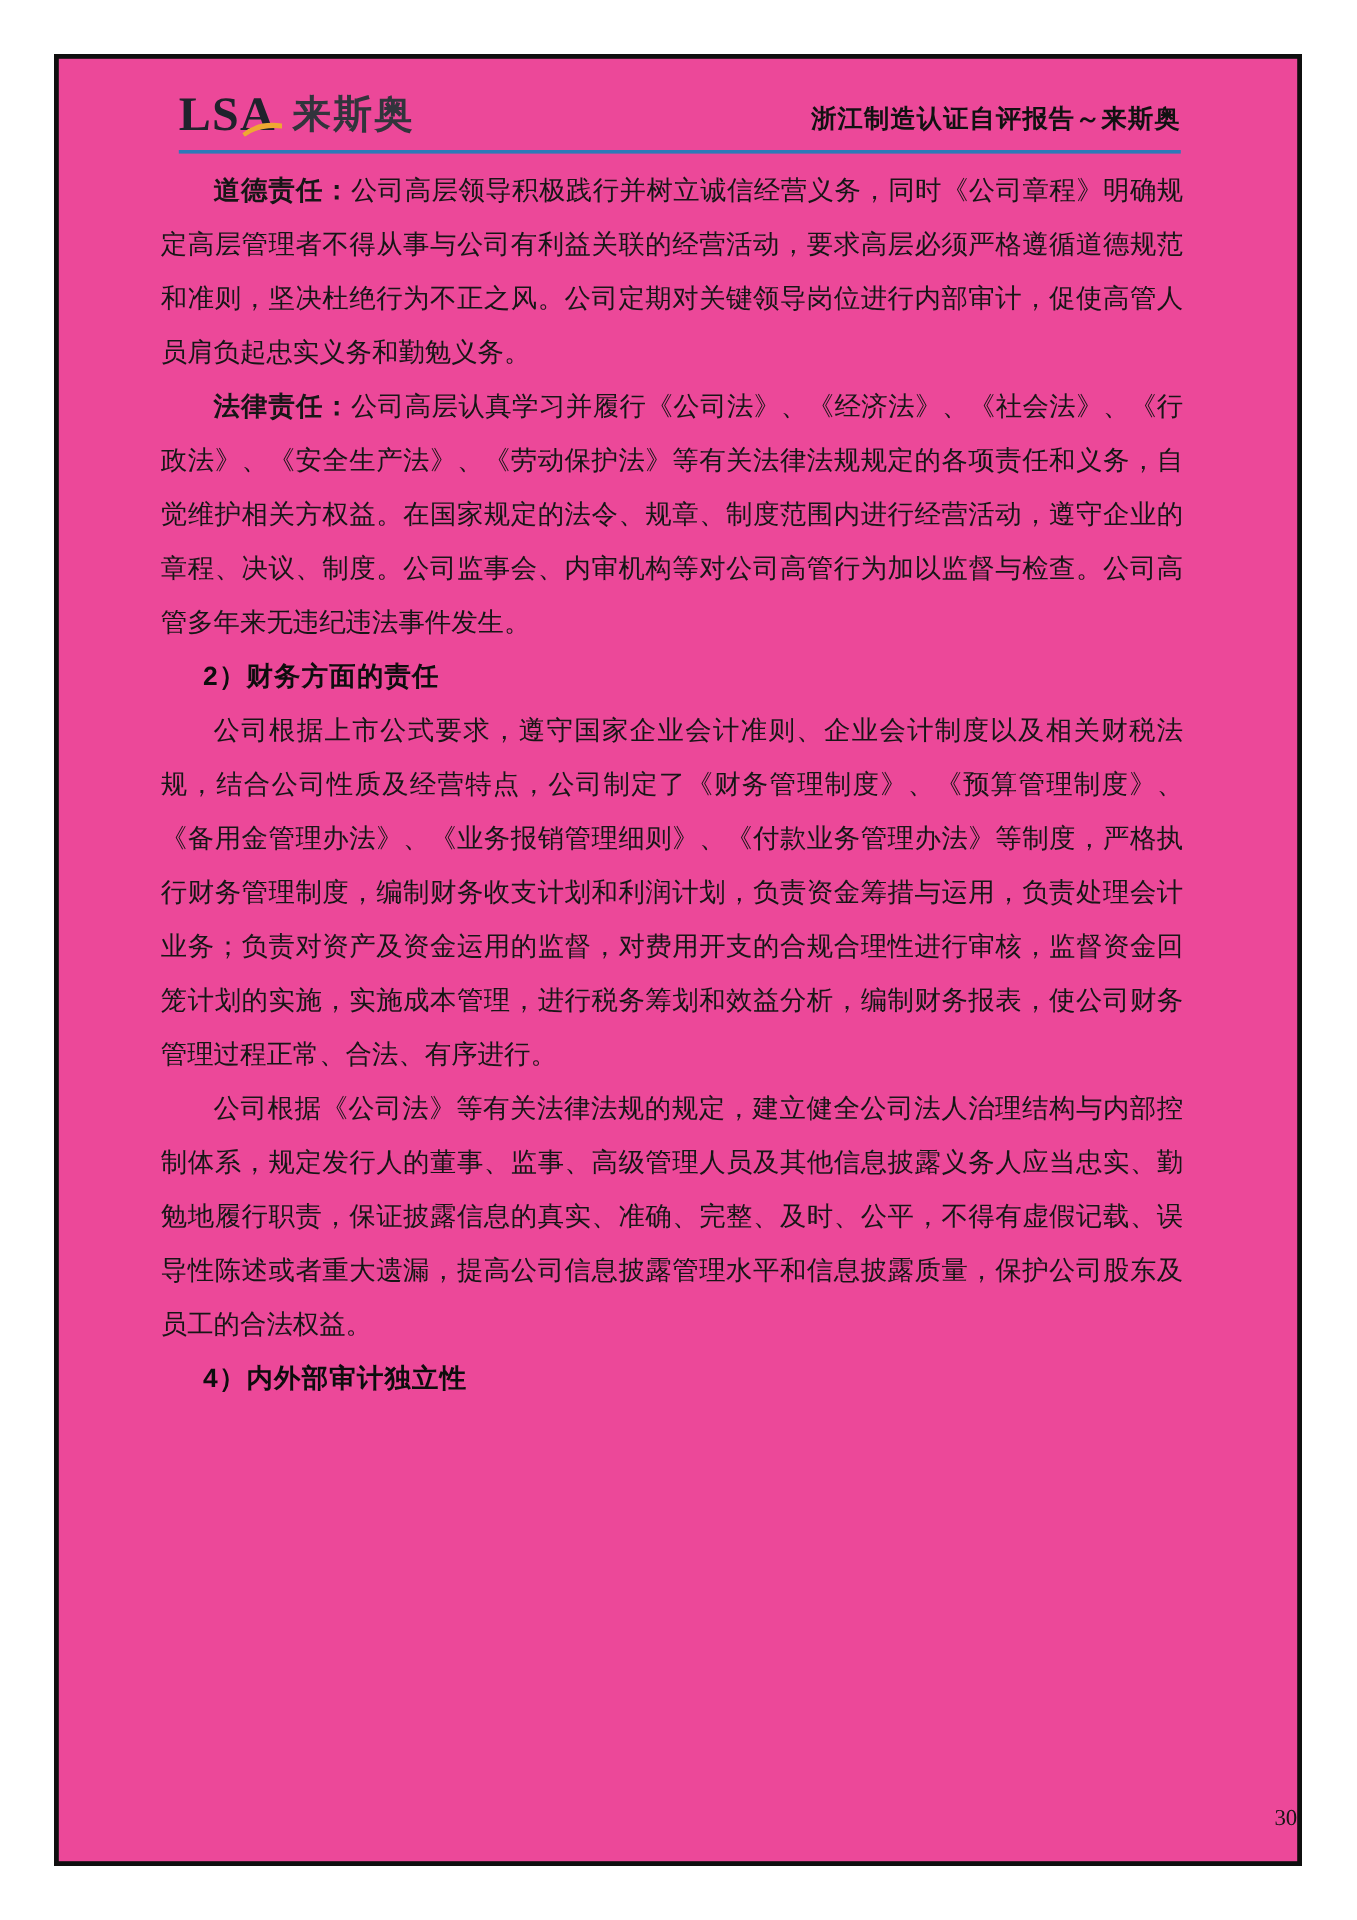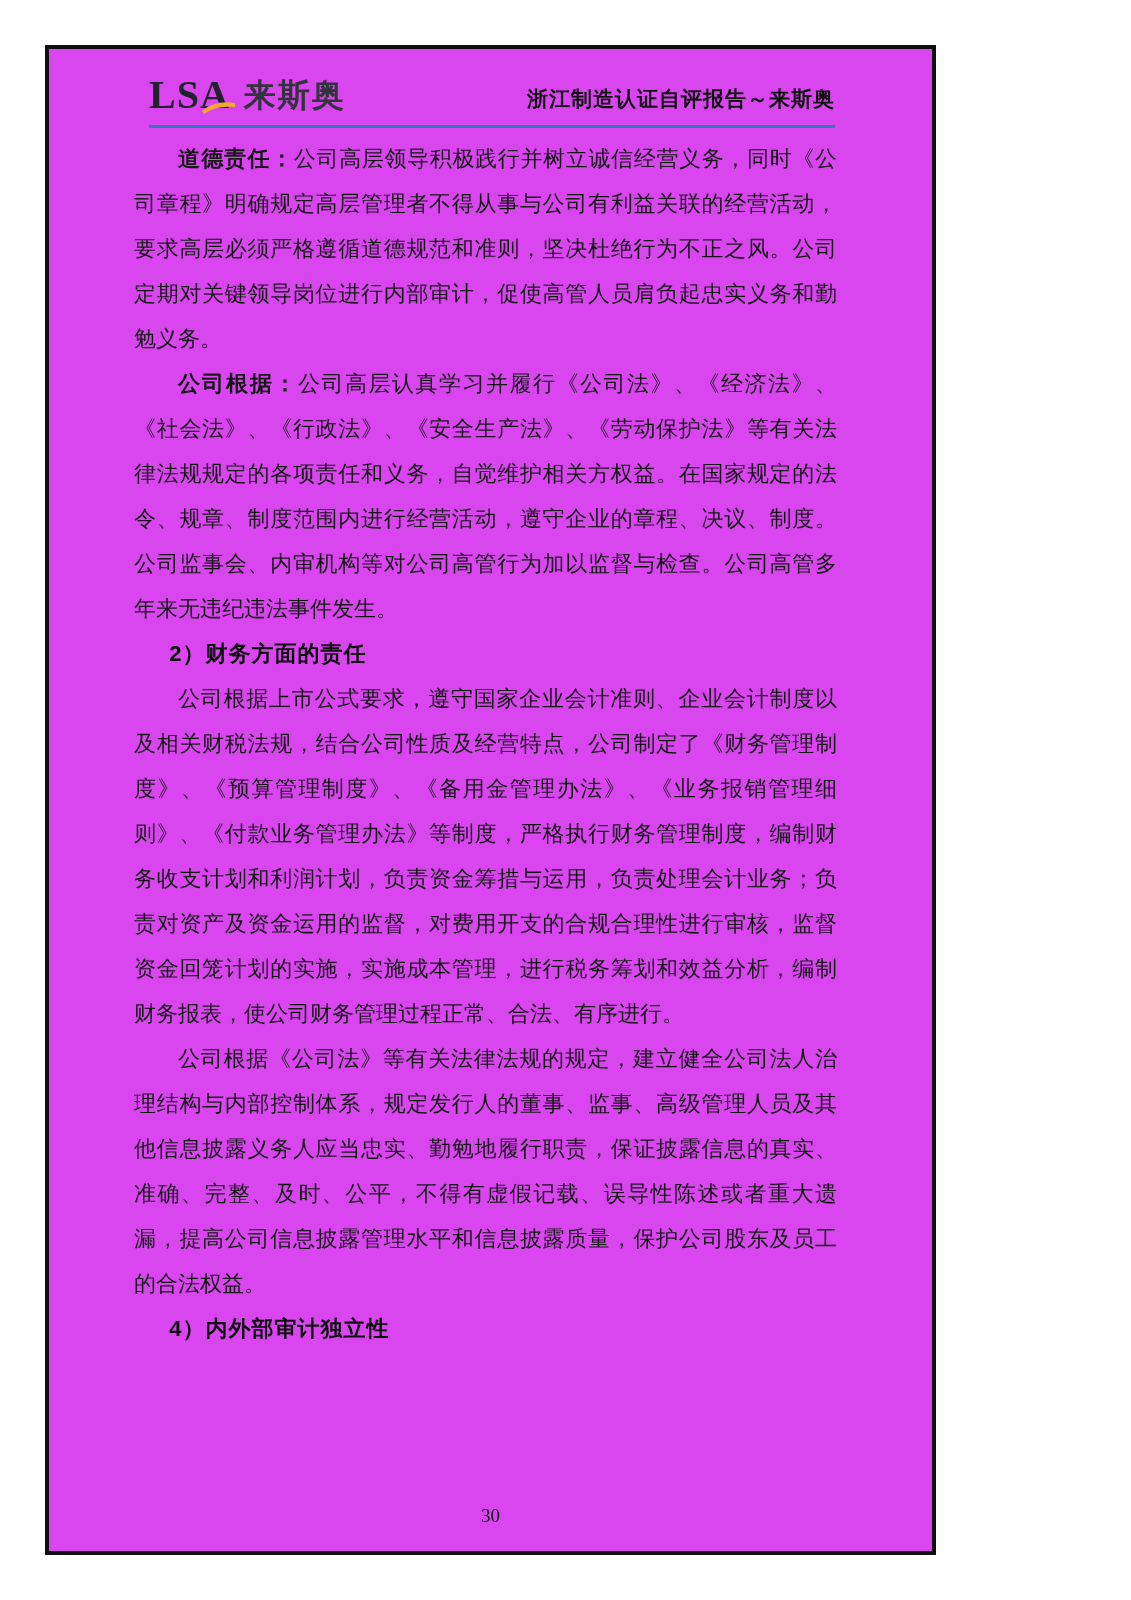--- a/index.html
+++ b/index.html
@@ -7,23 +7,23 @@
   body {
     width: 1131px; height: 1600px;
     position: relative;
     font-family: "Liberation Serif", "DejaVu Serif", serif;
     color: #141414;
     overflow: hidden;
   }
   .page-frame {
     position: absolute;
     left: 45px; top: 45px;
-    width: 891px; height: 1510px;
+    width: 1040px; height: 1510px;
     border: 4px solid #0f0f0f;
-    background: #d946ef;
+    background: #ec4899;
   }
   
   .header {
     display: flex;
     justify-content: space-between;
     align-items: flex-end;
     padding: 12px 97px 0 100px;
     height: 66px;
   }
   .logo { position: relative; white-space: nowrap; }
@@ -85,21 +85,21 @@
     font-family: "Liberation Sans", "DejaVu Sans", sans-serif;
     text-indent: 1.6em;
     letter-spacing: 1px;
     color: #0d0d0d;
   }
   
   .page-number {
     position: absolute;
     bottom: 24px; left: 0;
     width: 100%;
-    text-align: center;
+    text-align: right;
     font-size: 19px;
     color: #161616;
   }
 </style>
 </head>
 <body>
 
 <div class="page-frame">
 
   <div class="header">
@@ -113,21 +113,21 @@
   </div>
 
   <div class="header-rule"></div>
 
   <div class="content">
 
 
 
     <p class="para"><span class="para-lead">道德责任：</span><span>公司高层领导积极践行并树立诚信经营义务，同时《公司章程》明确规定高层管理者不得从事与公司有利益关联的经营活动，要求高层必须严格遵循道德规范和准则，坚决杜绝行为不正之风。公司定期对关键领导岗位进行内部审计，促使高管人员肩负起忠实义务和勤勉义务。</span></p>
 
-    <p class="para"><span class="para-lead">公司根据：</span><span>公司高层认真学习并履行《公司法》、《经济法》、《社会法》、《行政法》、《安全生产法》、《劳动保护法》等有关法律法规规定的各项责任和义务，自觉维护相关方权益。在国家规定的法令、规章、制度范围内进行经营活动，遵守企业的章程、决议、制度。公司监事会、内审机构等对公司高管行为加以监督与检查。公司高管多年来无违纪违法事件发生。</span></p>
+    <p class="para"><span class="para-lead">法律责任：</span><span>公司高层认真学习并履行《公司法》、《经济法》、《社会法》、《行政法》、《安全生产法》、《劳动保护法》等有关法律法规规定的各项责任和义务，自觉维护相关方权益。在国家规定的法令、规章、制度范围内进行经营活动，遵守企业的章程、决议、制度。公司监事会、内审机构等对公司高管行为加以监督与检查。公司高管多年来无违纪违法事件发生。</span></p>
 
     <p class="heading">2）财务方面的责任</p>
 
     <p class="para">公司根据上市公式要求，遵守国家企业会计准则、企业会计制度以及相关财税法规，结合公司性质及经营特点，公司制定了《财务管理制度》、《预算管理制度》、《备用金管理办法》、《业务报销管理细则》、《付款业务管理办法》等制度，严格执行财务管理制度，编制财务收支计划和利润计划，负责资金筹措与运用，负责处理会计业务；负责对资产及资金运用的监督，对费用开支的合规合理性进行审核，监督资金回笼计划的实施，实施成本管理，进行税务筹划和效益分析，编制财务报表，使公司财务管理过程正常、合法、有序进行。</p>
 
 
     <p class="para">公司根据《公司法》等有关法律法规的规定，建立健全公司法人治理结构与内部控制体系，规定发行人的董事、监事、高级管理人员及其他信息披露义务人应当忠实、勤勉地履行职责，保证披露信息的真实、准确、完整、及时、公平，不得有虚假记载、误导性陈述或者重大遗漏，提高公司信息披露管理水平和信息披露质量，保护公司股东及员工的合法权益。</p>
 
     <p class="heading">4）内外部审计独立性</p>
 

